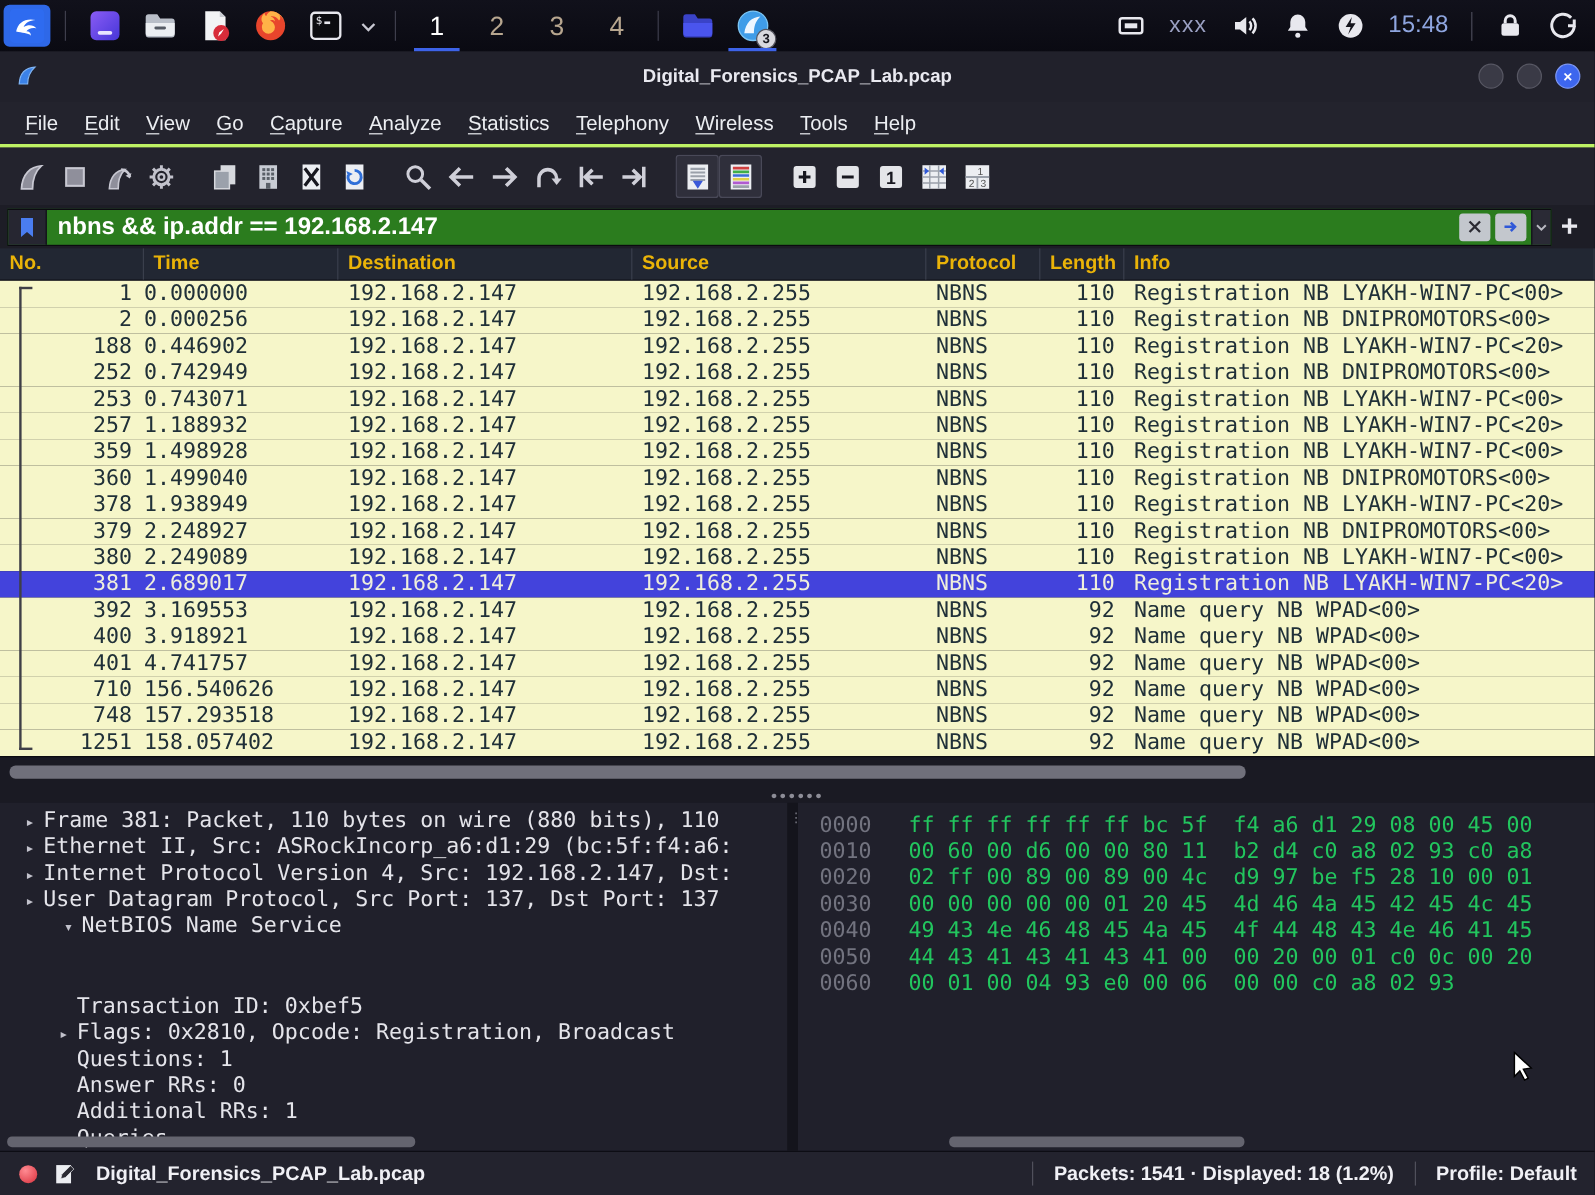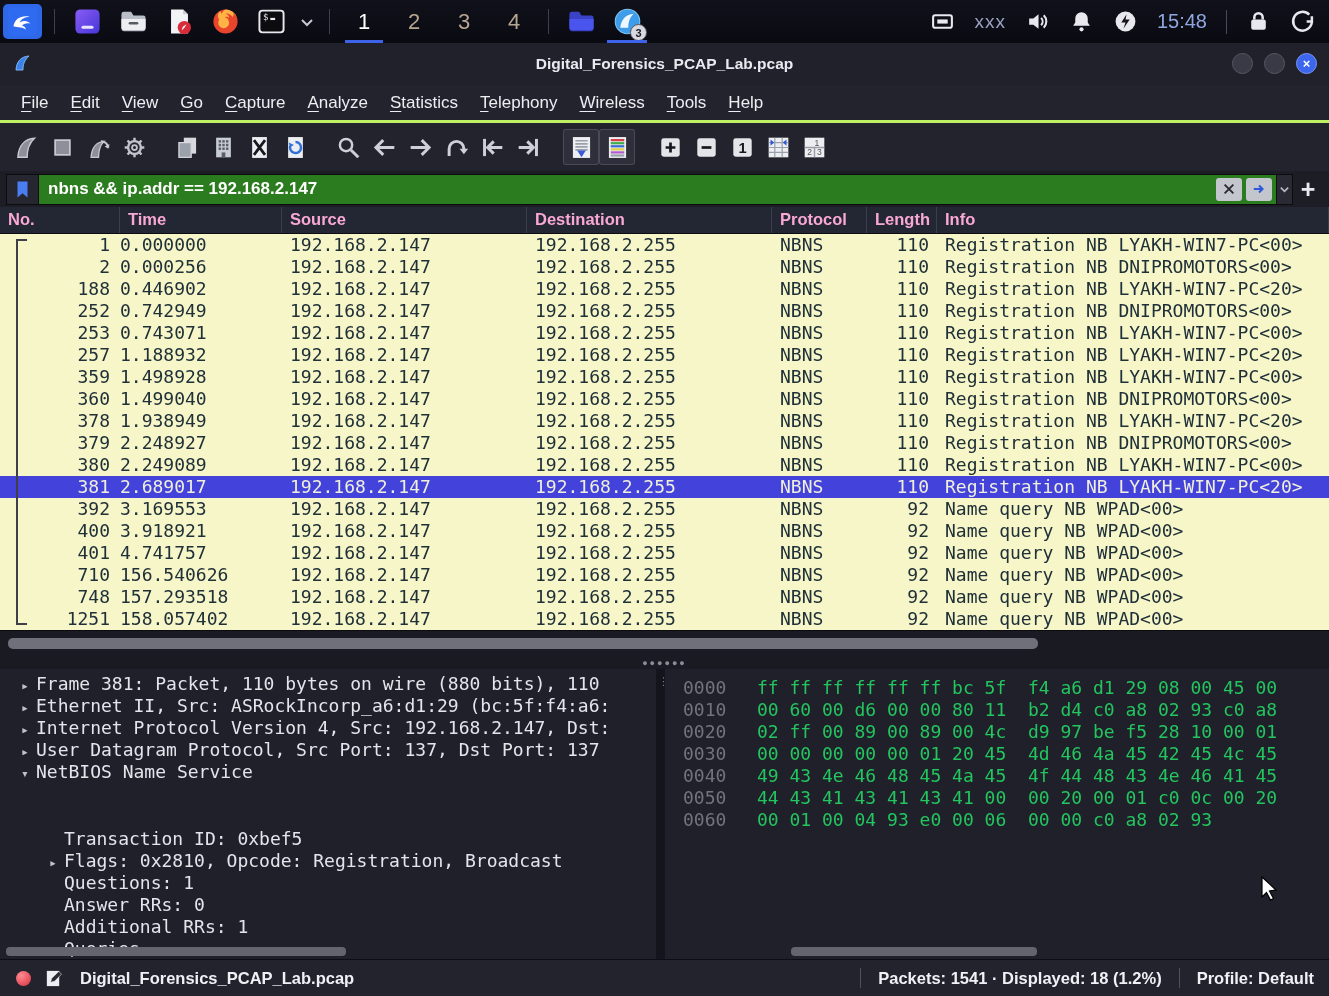--- a/index.html
+++ b/index.html
@@ -53,32 +53,32 @@
   .tbtn svg{width:27px;height:27px;display:block;}
   .tbtn.pressed{background:#2f2f3b;box-shadow:inset 0 0 0 1px #494958;}
   .tgap{width:17px;}
 
   .filterbar{height:36px;display:flex;align-items:center;background:#1d1d26;padding:0 6px;}
   .filter-field{flex:1;display:flex;align-items:center;height:29px;background:var(--filter-green);
                 border:1px solid #0b0b10;}
   .bookmark{width:31px;height:100%;background:#262631;display:flex;align-items:center;
             justify-content:center;border-right:1px solid #101016;}
   .bookmark svg{width:15px;height:19px;}
-  .filter-text{flex:1;padding-left:9px;color:#ffffff;font-weight:bold;font-size:17px;white-space:nowrap;overflow:hidden;}
+  .filter-text{flex:1;padding-left:9px;color:#ffffff;font-weight:bold;font-size:20px;white-space:nowrap;overflow:hidden;}
   .fbtn{width:26px;height:23px;background:#c3c7cd;border-radius:3px;display:flex;align-items:center;
         justify-content:center;margin-right:4px;}
   .fbtn svg{width:14px;height:14px;}
   .filter-chevron{width:15px;height:100%;display:flex;align-items:center;justify-content:center;
                   background:#2a2a35;border-left:1px solid #101016;}
   .filter-chevron svg{width:11px;height:11px;}
   .plus-btn{width:30px;text-align:center;color:#e8e8ee;font-size:25px;font-weight:bold;line-height:30px;}
 
   
   .grid7{display:grid;grid-template-columns:120px 162px 245px 245px 95px 70px 1fr;}
-  .pkheader{height:26px;background:#222733;color:#f9a8d4;font-size:16.5px;font-weight:bold;
+  .pkheader{height:26px;background:#222733;color:#eab308;font-size:16.5px;font-weight:bold;
             border-bottom:1px solid #0c0c12;}
   .pkheader span{padding:3px 0 0 8px;border-right:1px solid #3a3f4c;white-space:nowrap;overflow:hidden;}
   .pkrows{position:relative;background:#15151d;}
   .pkrow{height:22px;line-height:22px;background:var(--row-bg);color:#203038;
          font-family:"DejaVu Sans Mono",monospace;font-size:18px;white-space:nowrap;overflow:hidden;}
   .pkrow span{min-width:0;overflow:hidden;}
   .pkrow .c-no{text-align:right;padding-right:10px;}
   .pkrow .c-src,.pkrow .c-dst,.pkrow .c-proto,.pkrow .c-info{padding-left:8px;}
   .pkrow .c-len{text-align:right;padding-right:8px;}
   .pkrow.selected{background:var(--sel-bg);color:#efefdc;}
@@ -479,22 +479,22 @@
               <path d="M2 4l4 4 4-4" stroke="#b9b9c2" stroke-width="1.8" fill="none"></path>
             </svg>
         </span>
       </div>
       <span class="plus-btn">+</span>
     </div>
 
     <div class="pkheader grid7" id="pkheader">
         <span>No.</span>
         <span>Time</span>
+        <span>Destination</span>
         <span>Source</span>
-        <span>Destination</span>
         <span>Protocol</span>
         <span>Length</span>
         <span>Info</span>
       </div>
 
     <div class="pkrows" id="pkrows">
         <div class="pkrow grid7">
           <span class="c-no">1</span>
           <span class="c-time">0.000000</span>
           <span class="c-src">192.168.2.147</span>
@@ -663,21 +663,21 @@
       <div class="pkthumb"></div>
       <div class="split-dots">●●●●●●</div>
     </div>
 
     <div class="lower">
       <div class="details" id="details">
           <div class="dline" style="padding-left: 14px;"><span class="exp">▸</span><span>Frame 381: Packet, 110 bytes on wire (880 bits), 110</span></div>
           <div class="dline" style="padding-left: 14px;"><span class="exp">▸</span><span>Ethernet II, Src: ASRockIncorp_a6:d1:29 (bc:5f:f4:a6:</span></div>
           <div class="dline" style="padding-left: 14px;"><span class="exp">▸</span><span>Internet Protocol Version 4, Src: 192.168.2.147, Dst:</span></div>
           <div class="dline" style="padding-left: 14px;"><span class="exp">▸</span><span>User Datagram Protocol, Src Port: 137, Dst Port: 137</span></div>
-          <div class="dline" style="padding-left: 14px;"><span class="exp">▾</span><span>NetBIOS Name Service</span></div>
+          <div class="dline" style="padding-left: 14px; margin-left: 32px;"><span class="exp">▾</span><span>NetBIOS Name Service</span></div>
           <div class="dline" style="padding-left: 42px; margin-top: 45px;"><span class="exp"></span><span>Transaction ID: 0xbef5</span></div>
           <div class="dline" style="padding-left: 42px;"><span class="exp">▸</span><span>Flags: 0x2810, Opcode: Registration, Broadcast</span></div>
           <div class="dline" style="padding-left: 42px;"><span class="exp"></span><span>Questions: 1</span></div>
           <div class="dline" style="padding-left: 42px;"><span class="exp"></span><span>Answer RRs: 0</span></div>
           <div class="dline" style="padding-left: 42px;"><span class="exp"></span><span>Additional RRs: 1</span></div>
           <div class="dline" style="padding-left: 42px;"><span class="exp">▾</span><span>Queries</span></div>
           <div class="dline" style="padding-left: 70px;"><span class="exp">▾</span><span>LYAKH-WIN7-PC&lt;20&gt;: type NB, class IN</span></div>
           <div class="phs d"></div>
         </div>
       <div class="vdiv"></div>

